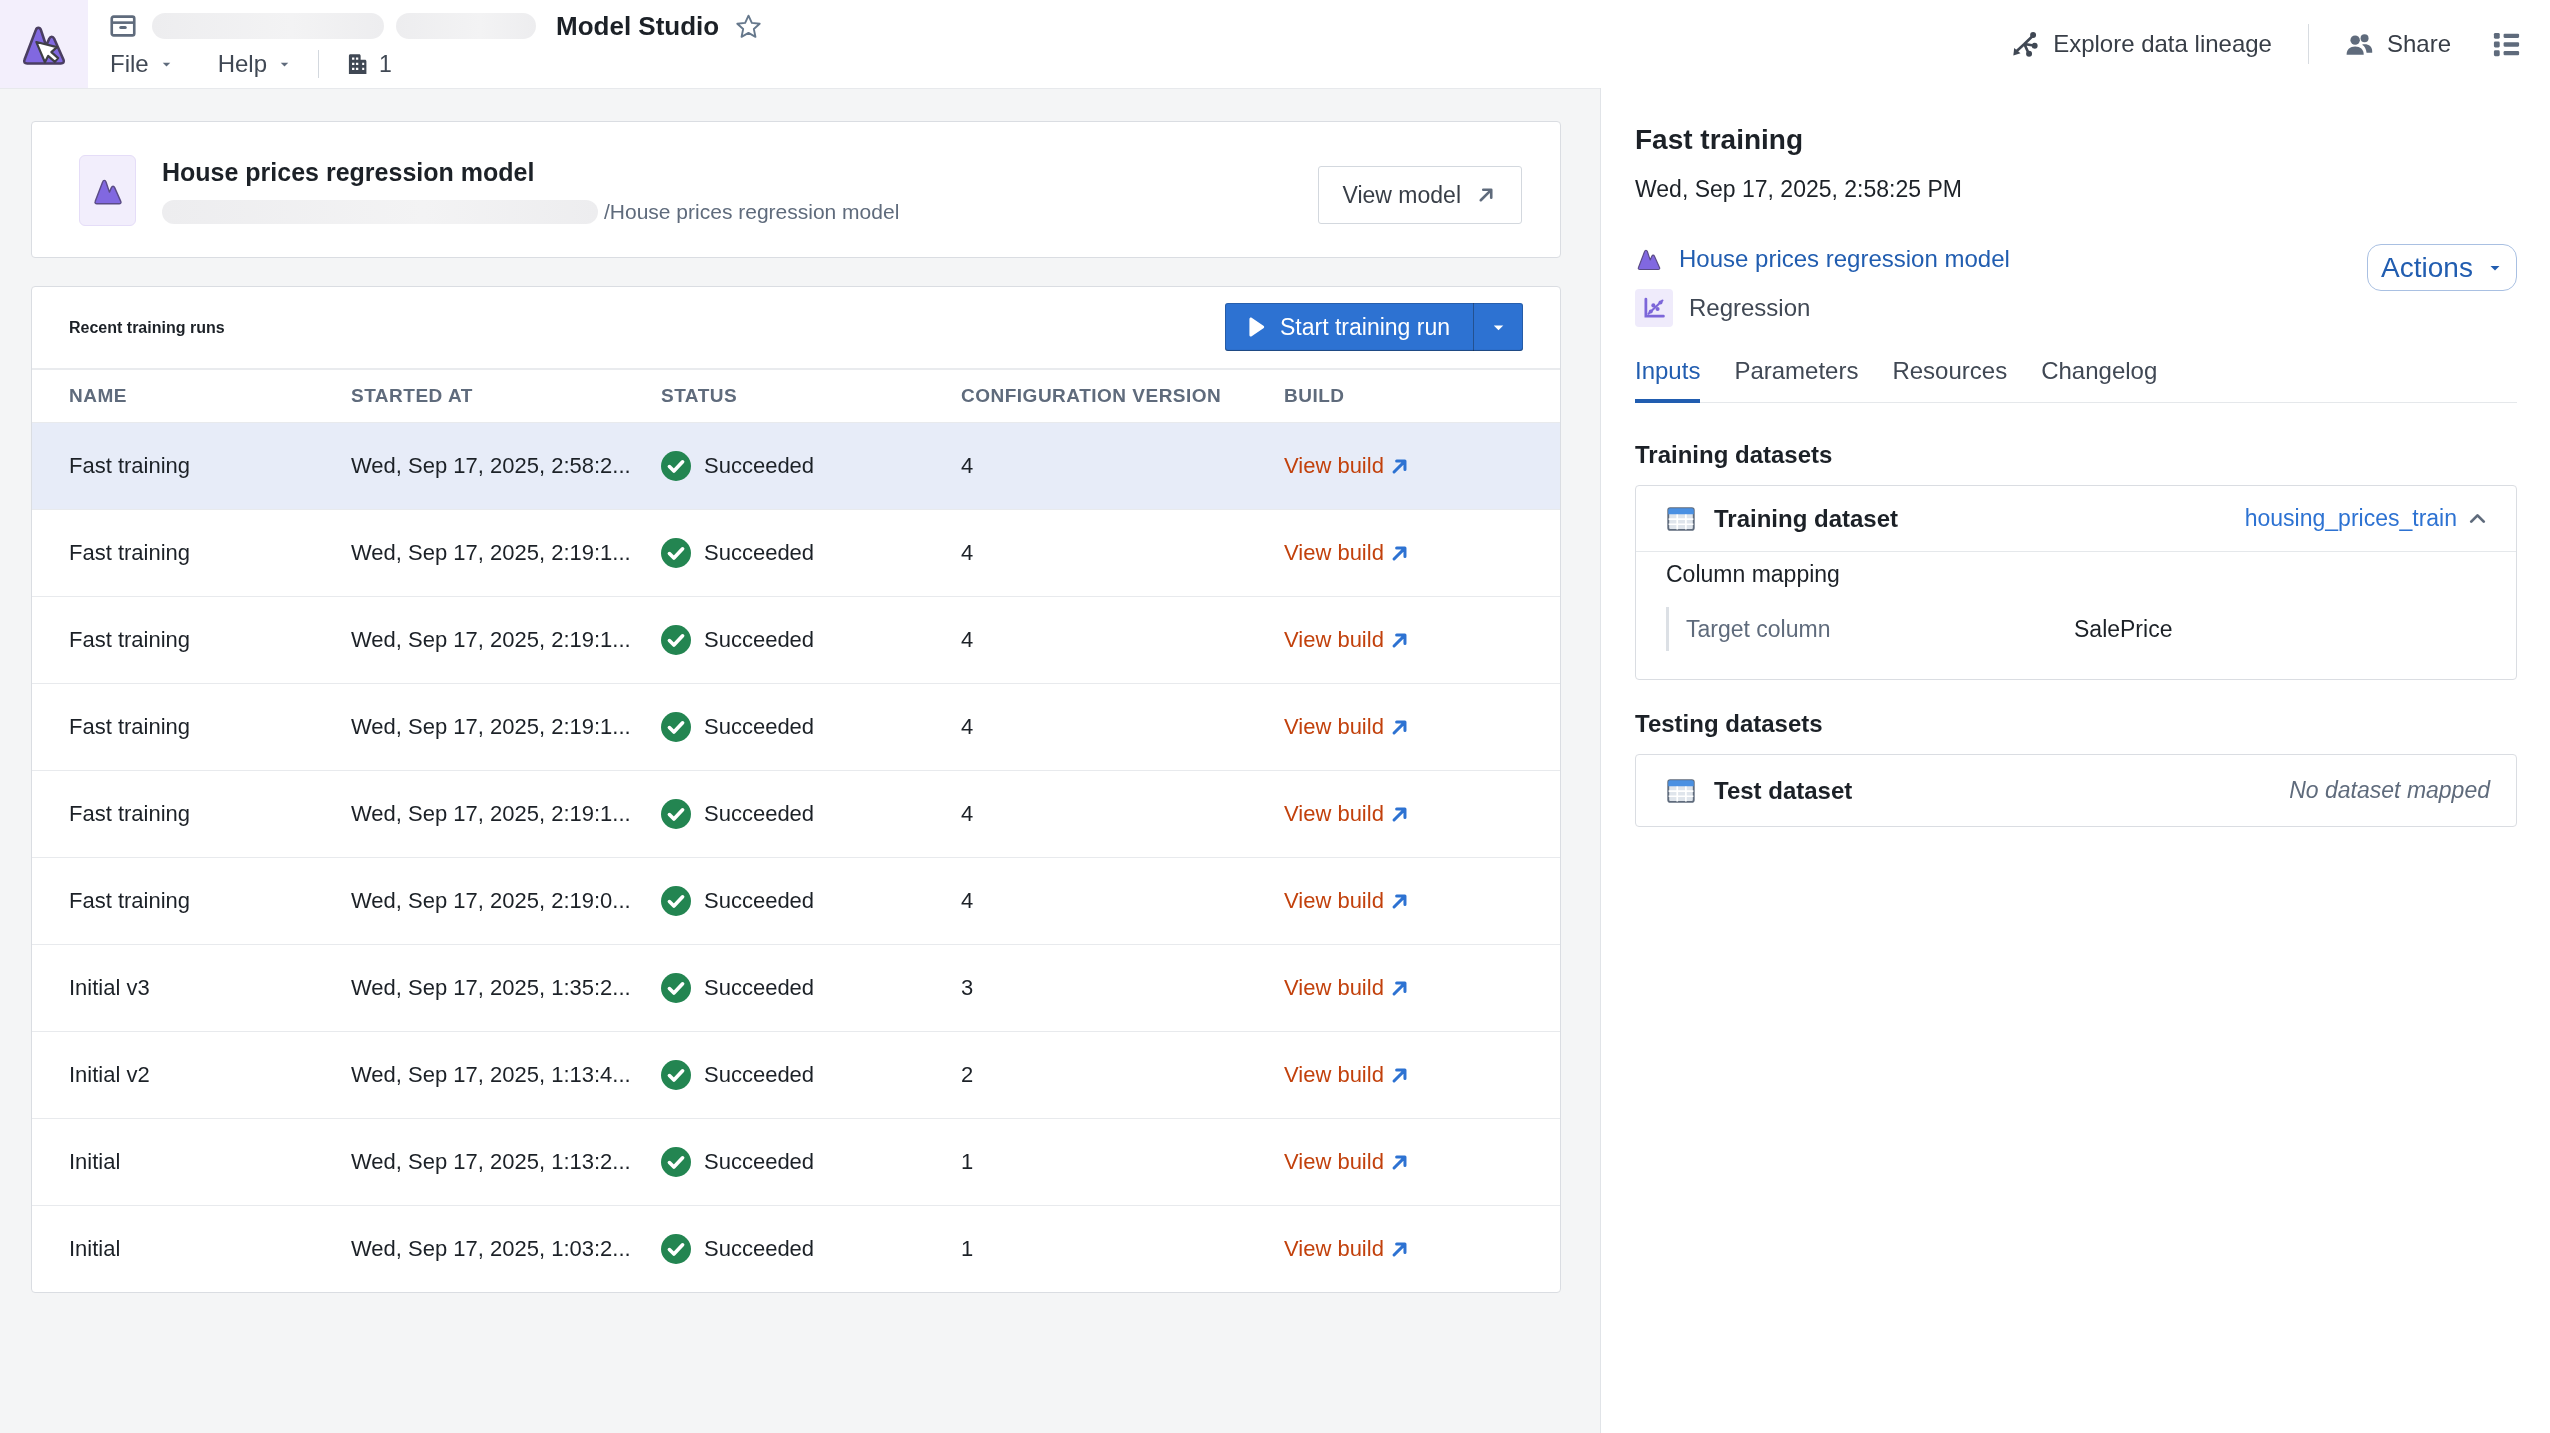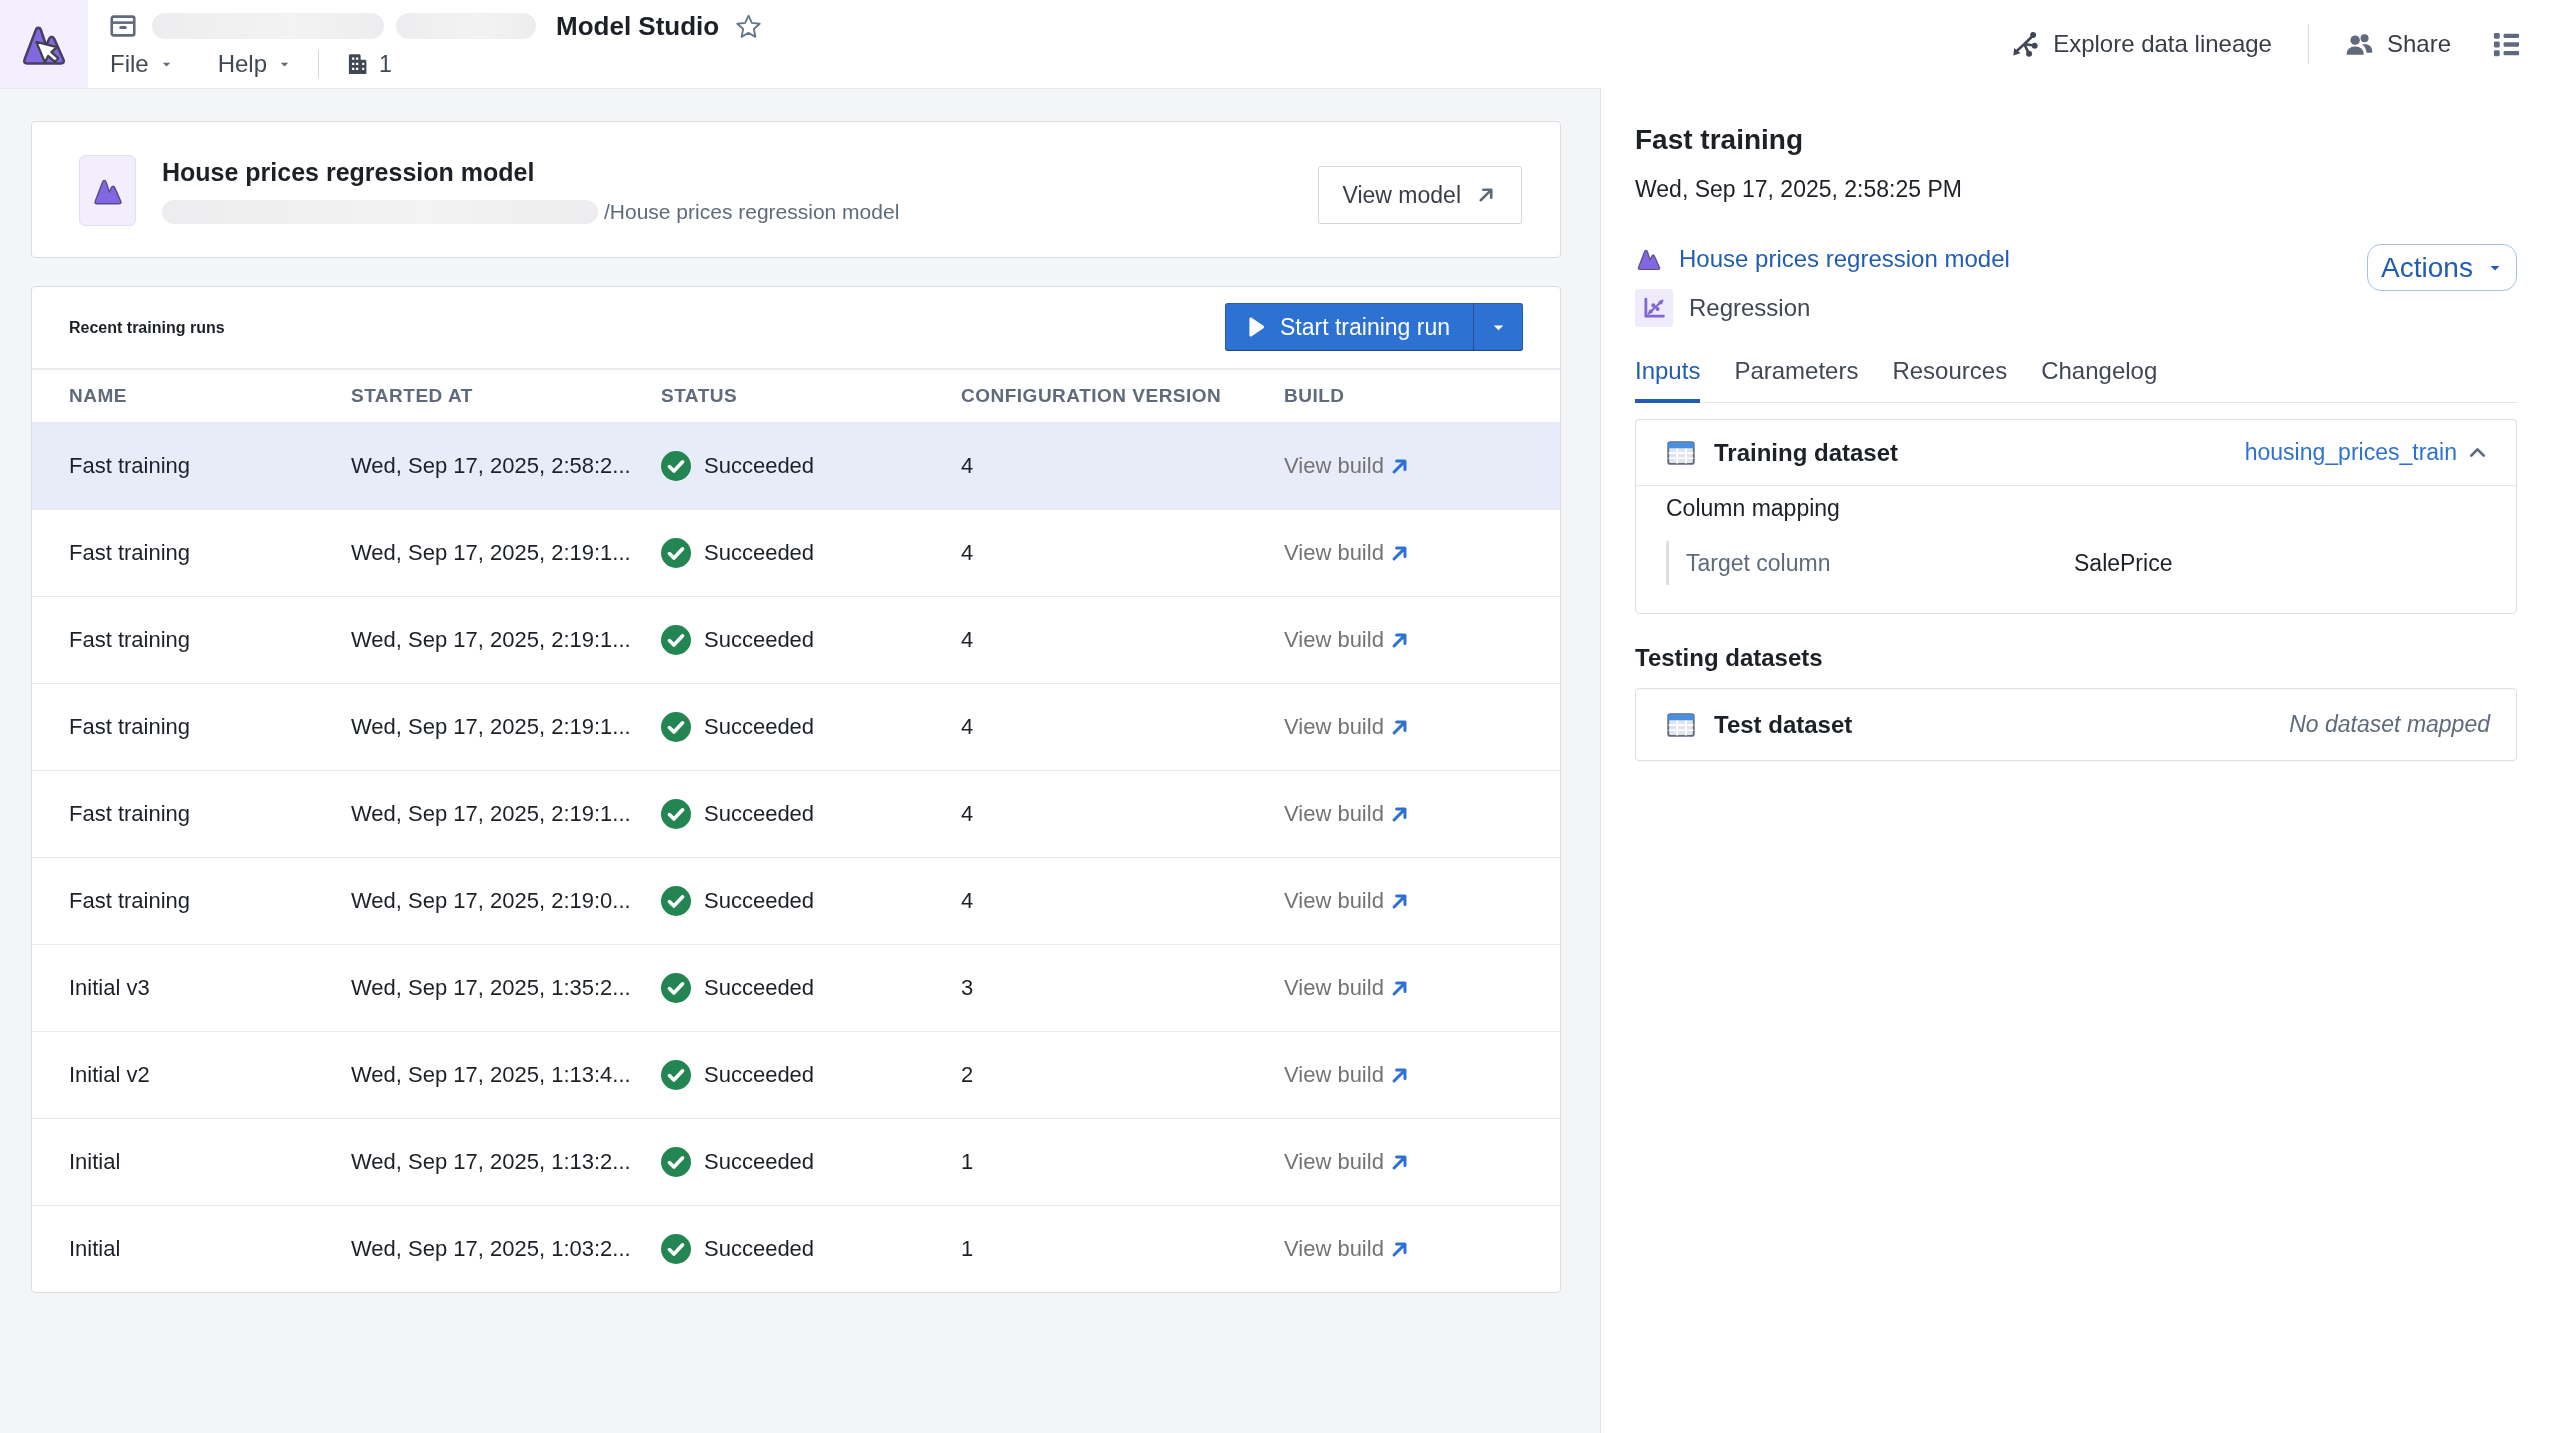--- a/index.html
+++ b/index.html
@@ -55,21 +55,21 @@
   .start-divider { width:1px; background:rgba(17,20,24,.35); }
   .start-caret { width:49px; display:flex; align-items:center; justify-content:center; }
 
   .thead { height:54px; border-top:2px solid #e9ebee; display:grid;
     grid-template-columns:282px 310px 300px 323px 1fr; padding-left:37px; align-items:center;
     font-size:19px; font-weight:700; color:#5f6b7c; letter-spacing:.5px; }
   .trow { height:87px; display:grid; grid-template-columns:282px 310px 300px 323px 1fr; padding-left:37px;
     align-items:center; border-top:1px solid #e8eaed; font-size:22px; color:#1c2127; cursor:pointer; }
   .trow.selected { background:#e7ecf8; }
   .cell-status { display:flex; align-items:center; gap:13px; }
-  .view-build { display:flex; align-items:center; gap:4px; color:#737373; text-decoration:none; width:max-content; }
+  .view-build { display:flex; align-items:center; gap:4px; color:#c2410c; text-decoration:none; width:max-content; }
 
   
   .detail { position:absolute; left:1600px; top:88px; width:950px; height:1345px; background:#fff;
     border-left:1px solid #e1e4e8; padding:36px 33px 0 34px; }
   .detail-title { font-size:28px; font-weight:700; color:#1c2127; }
   .detail-ts { margin-top:20px; font-size:23px; color:#1c2127; }
   .model-link-row { margin-top:42px; display:flex; align-items:center; gap:16px; }
   .model-link { font-size:24px; color:#215db0; text-decoration:none; }
   .model-type-row { margin-top:16px; display:flex; align-items:center; gap:16px; }
   .type-tile { width:38px; height:38px; background:#efebfb; border-radius:4px; display:flex; align-items:center; justify-content:center; }
@@ -478,20 +478,21 @@
       </svg>
   </div>
 
   <div class="tabs">
     <div class="tab active">Inputs</div>
     <div class="tab">Parameters</div>
     <div class="tab">Resources</div>
     <div class="tab">Changelog</div>
   </div>
 
+  <div class="section-h">Training datasets</div>
 
   <div class="ds-card">
     <div class="ds-head">
       <svg width="30" height="30" viewBox="0 0 16 16">
         <rect x="1.2" y="2.2" width="13.6" height="11.6" rx="1" fill="#dfe5ec" stroke="#5f6b7c" stroke-width="1"></rect>
         <path d="M1.2 3.2 C1.2 2.65 1.65 2.2 2.2 2.2 H13.8 C14.35 2.2 14.8 2.65 14.8 3.2 V5.4 H1.2 Z" fill="#4a90e2"></path>
         <g stroke="#ffffff" stroke-width="0.9" fill="none">
           <path d="M1.4 8.1 H14.6 M1.4 10.8 H14.6 M6 5.6 V13.6 M10.6 5.6 V13.6"></path>
         </g>
       </svg>

